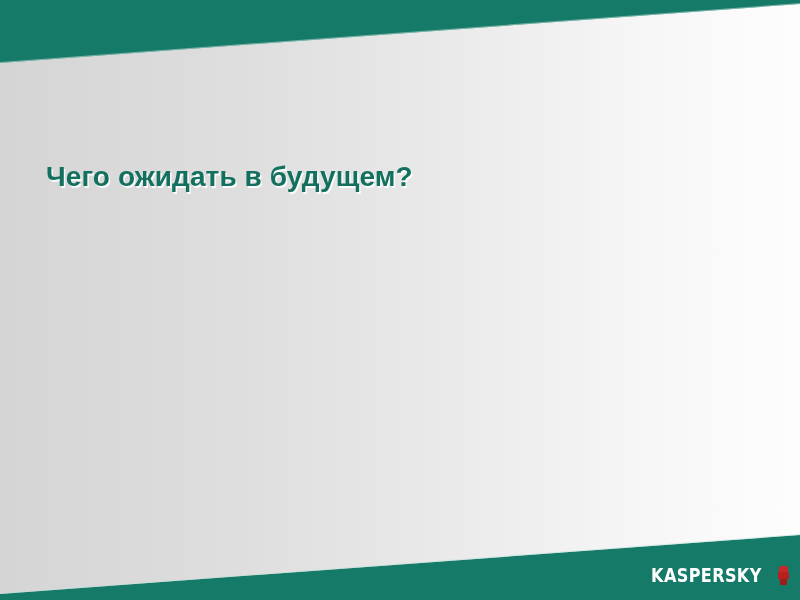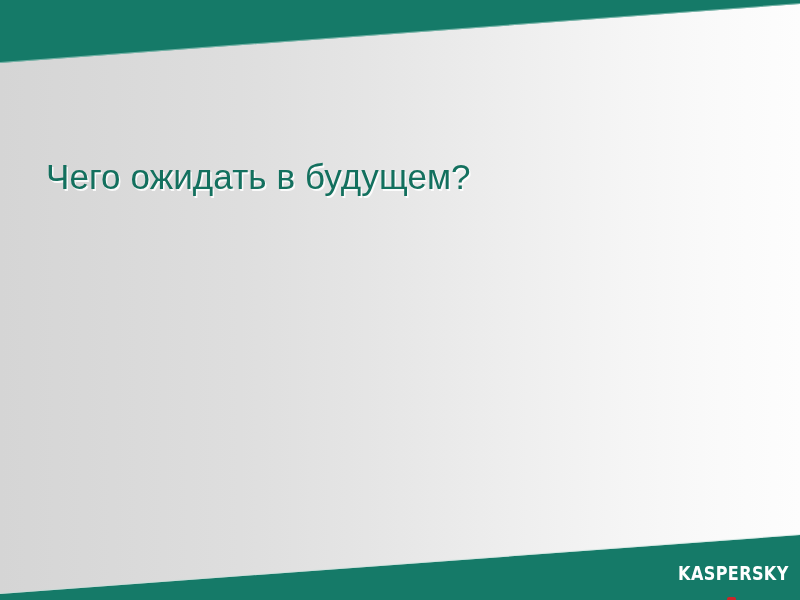--- a/index.html
+++ b/index.html
@@ -76,22 +76,22 @@
     opacity: .55;
   }
 
   
   #title {
     position: absolute;
     left: 46px;
     top: 158px;
     width: 700px;
     margin: 0;
-    font-size: 35px;
-    font-weight: normal;
+    font-size: 28px;
+    font-weight: bold;
     line-height: 38px;
     letter-spacing: .1px;
     color: #13705e;
     text-shadow: 1.5px 1.5px 0 rgba(255, 255, 255, .85);
     white-space: nowrap;
   }
 
   
   #body-area {
     position: absolute;
@@ -103,21 +103,20 @@
 
   
   #logo {
     position: absolute;
     right: 11px;
     bottom: 14px;
     display: flex;
     align-items: center;
     gap: 14px;
     height: 22px;
-    flex-direction: column;
   }
 
   #logo-wordmark {
     font-family: "DejaVu Sans", sans-serif;
     font-size: 19px;
     font-weight: bold;
     line-height: 19px;
     color: #ffffff;
     letter-spacing: .4px;
     font-stretch: condensed;

